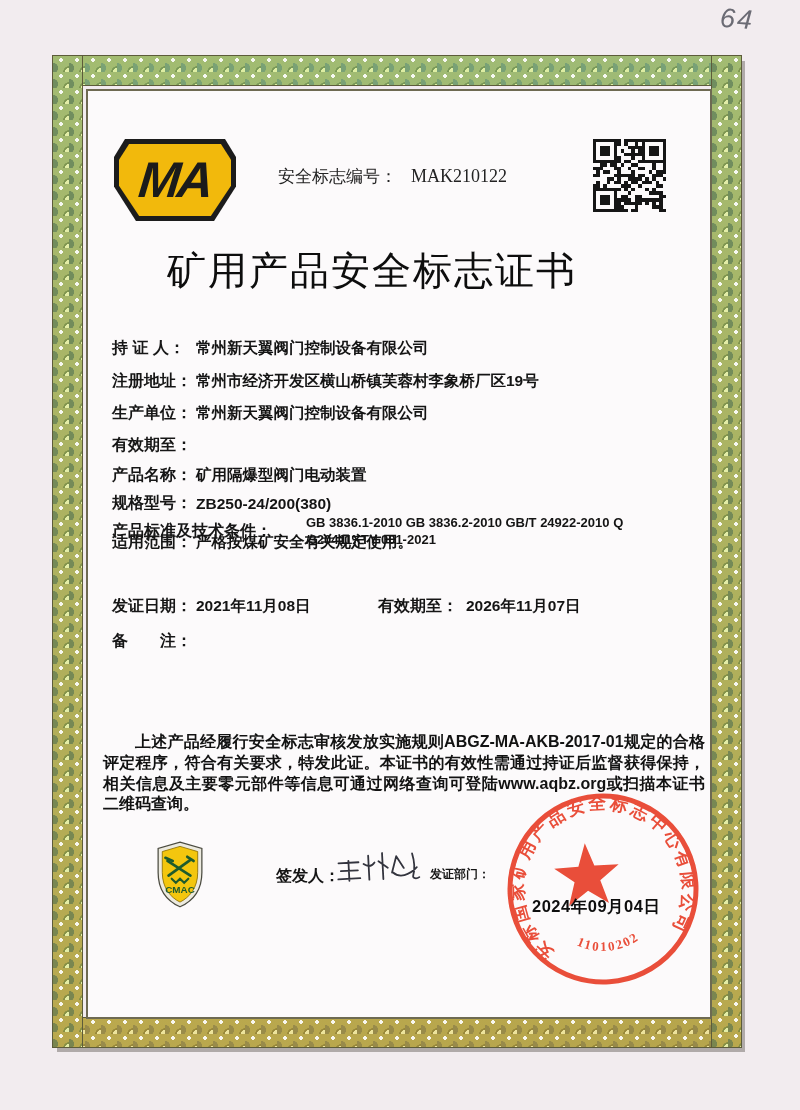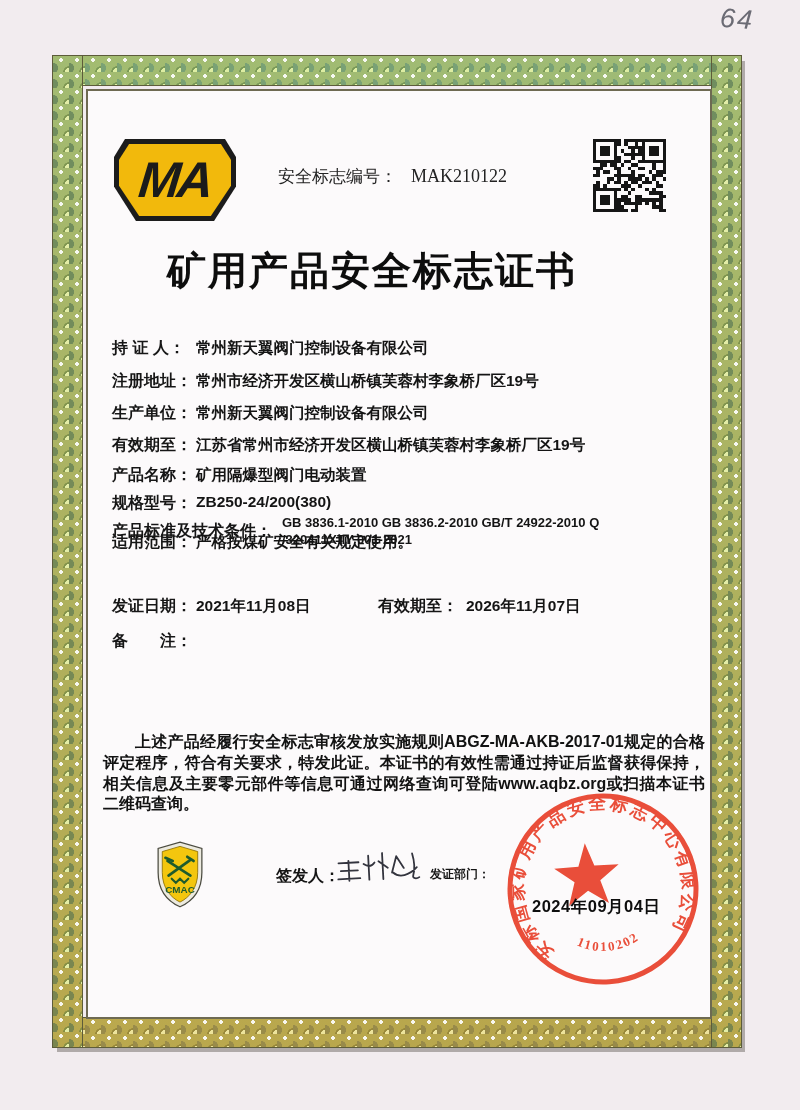--- a/index.html
+++ b/index.html
@@ -48,29 +48,29 @@
   .ma-inner{position:absolute;inset:5px;background:#f2b90c;
     clip-path:polygon(9% 0,91% 0,100% 22%,100% 58%,82% 100%,18% 100%,0 58%,0 22%);
     display:flex;align-items:center;justify-content:center;}
   .ma-text{font-size:50px;font-weight:900;font-style:italic;color:#1b1b1b;
     letter-spacing:-3px;transform:skewX(-6deg);line-height:1;}
   .certno{left:278px;top:165px;font-size:17px;color:#232323;text-align:right;}
   .certno .no{font-family:"Liberation Serif",serif;font-size:18px;margin-left:14px;}
   .qr{left:593px;top:139px;width:73px;height:73px;}
   .title{left:0;top:244px;width:744px;text-align:center;
     font-family:"Liberation Serif",serif;
-    font-size:39px;font-weight:700;letter-spacing:2px;color:#0d0d0d;}
-
-  
-  .row{position:absolute;left:112px;width:596px;display:flex;align-items:flex-start;}
+    font-size:39px;font-weight:400;letter-spacing:2px;color:#0d0d0d;}
+
+  
+  .row{position:absolute;left:112px;width:596px;display:flex;align-items:center;}
   .lab{width:84px;font-size:16px;font-weight:700;flex:none;color:#161616;}
   .val{font-size:15.5px;font-weight:700;color:#141414;}
   .row-std .lab{width:170px;}
   .row-std .val{width:424px;white-space:pre-line;font-size:13px;line-height:1.32;}
-  .row-std{align-items:center;}
+  .row-std{align-items:center;gap:24px;}
   .r1{top:338px}.r2{top:371px}.r3{top:403px}.r4{top:435px}.r5{top:465px}
   .r6{top:493px}.r7{top:514px}.r8{top:532px}.r9{top:596px}.r10{top:631px}
   .val-scope{}
   .lab2{width:88px;font-size:16px;font-weight:700;flex:none;margin-left:34px;}
   .val-date{width:148px;}
 
   
   .notice{left:103px;top:732px;width:602px;font-size:16px;font-weight:700;
     line-height:1.3;text-align:justify;text-indent:2em;color:#121212;}
   .cmac{left:155px;top:841px;width:50px;height:67px;}
@@ -275,21 +275,20 @@
 <div class="row r2">
   <span class="lab">注册地址：</span>
   <span class="val">常州市经济开发区横山桥镇芙蓉村李象桥厂区19号</span>
 </div>
 <div class="row r3">
   <span class="lab">生产单位：</span>
   <span class="val">常州新天翼阀门控制设备有限公司</span>
 </div>
 <div class="row r4">
   <span class="lab">有效期至：</span>
-  <span class="val">江苏省常州市经济开发区横山桥镇芙蓉村李象桥厂区19号</span>
 </div>
 <div class="row r5">
   <span class="lab">产品名称：</span>
   <span class="val">矿用隔爆型阀门电动装置</span>
 </div>
 <div class="row r6">
   <span class="lab">规格型号：</span>
   <span class="val">ZB250-24/200(380)</span>
 </div>
 <div class="row r7 row-std">

